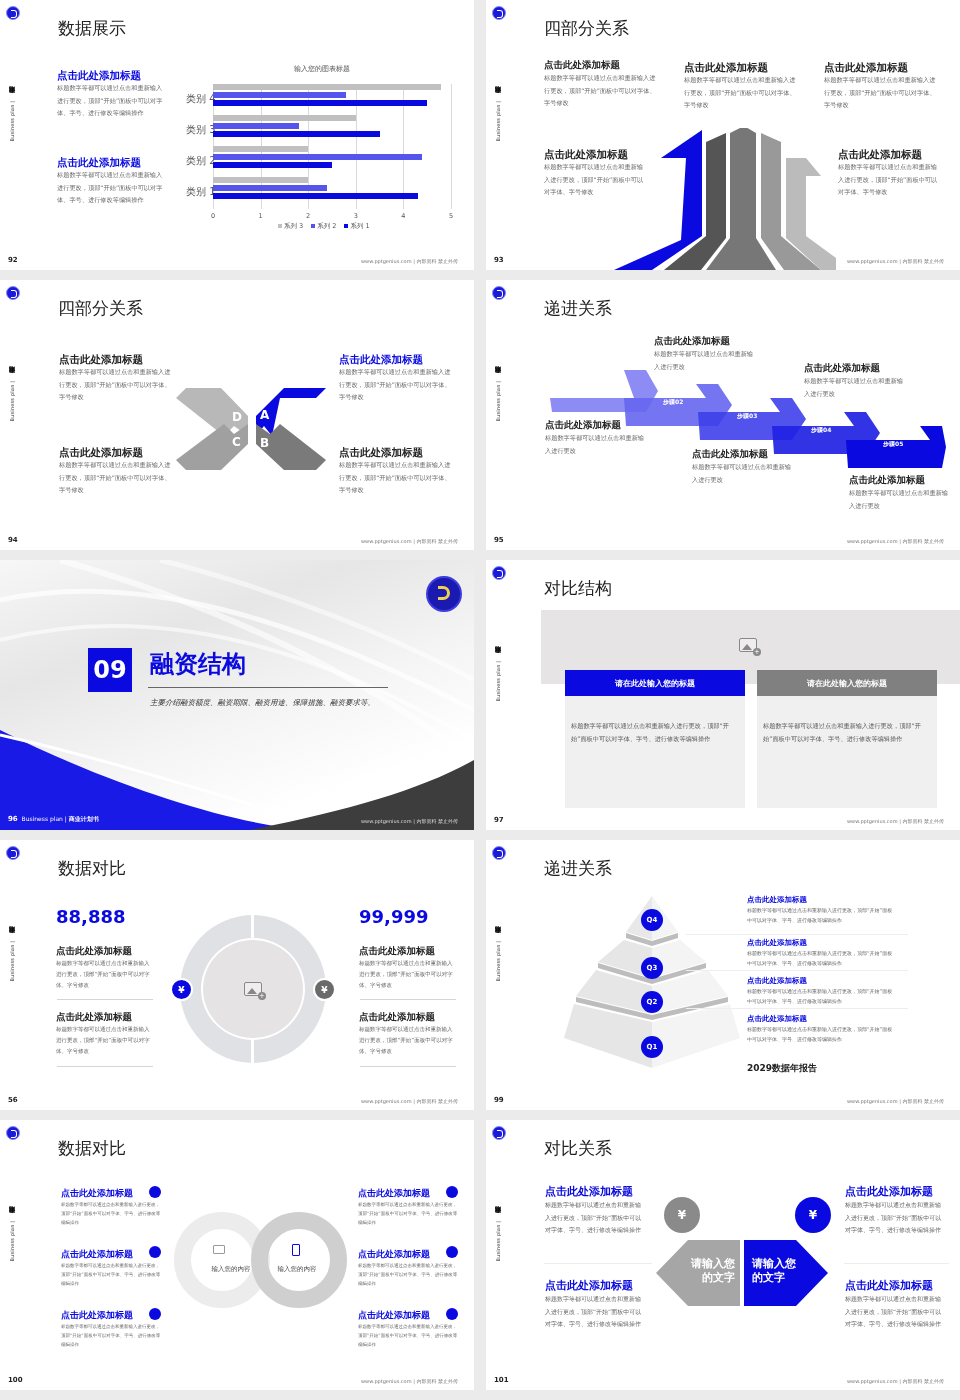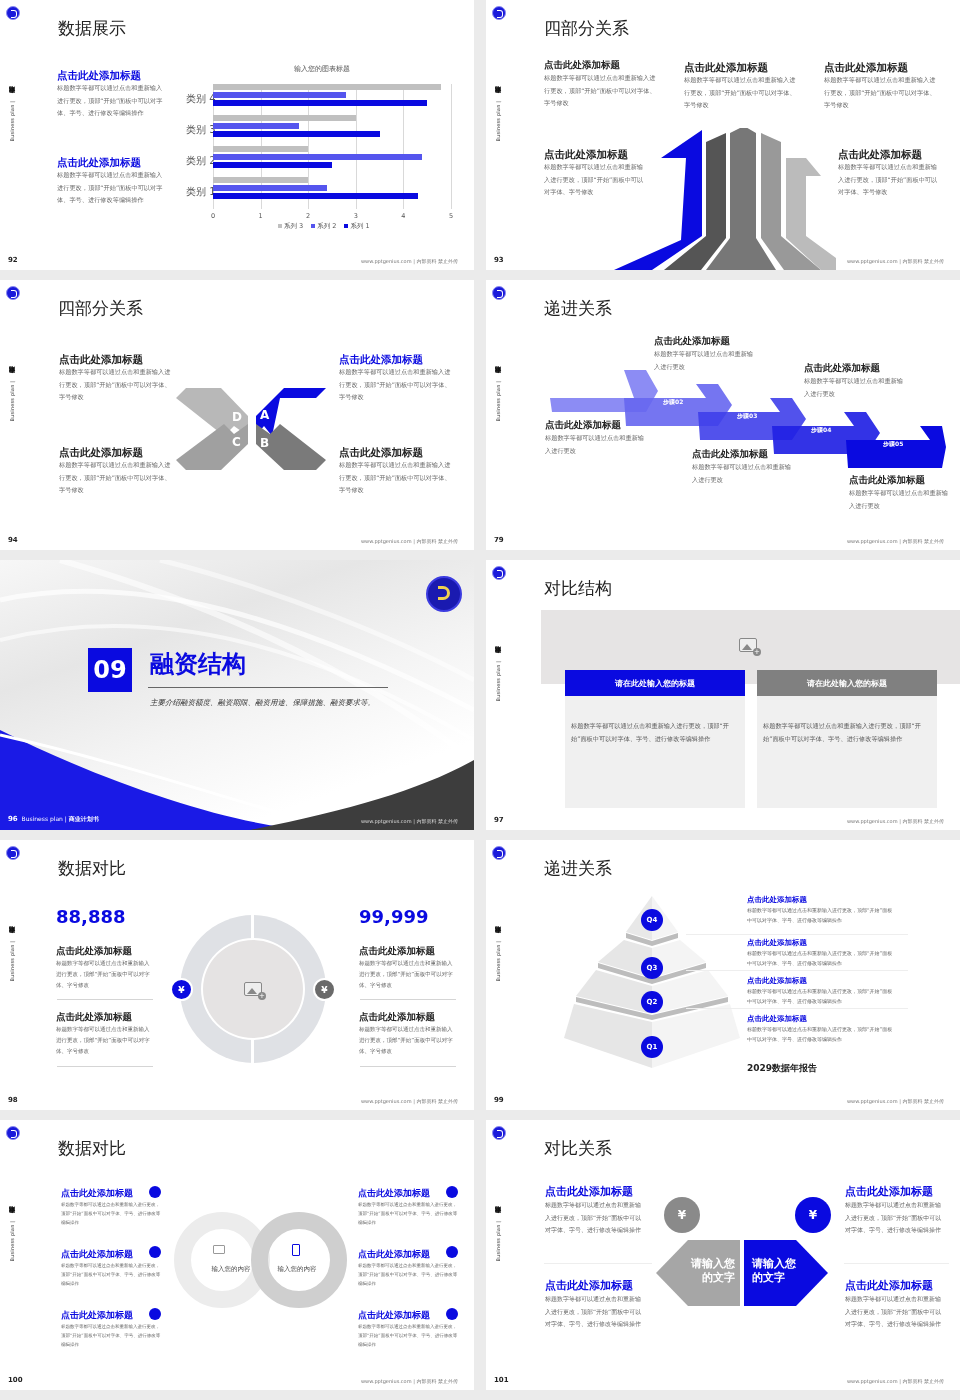--- a/index.html
+++ b/index.html
@@ -197,21 +197,21 @@
     <div class="p">标题数字等都可以通过点击和重新输入进行更改</div>
   </div>
   <div class="blk" style="left:206px;top:167px;width:100px;">
     <div class="h" style="font-size:9.5px">点击此处添加标题</div>
     <div class="p">标题数字等都可以通过点击和重新输入进行更改</div>
   </div>
   <div class="blk" style="left:363px;top:193px;width:100px;">
     <div class="h" style="font-size:9.5px">点击此处添加标题</div>
     <div class="p">标题数字等都可以通过点击和重新输入进行更改</div>
   </div>
-  <div class="pnum">79</div>
+  <div class="pnum">95</div>
   <div class="foot">www.pptgenius.com | 内部资料 禁止外传</div>
 </div>
 
 <div class="slide col0 row2" style="background:linear-gradient(160deg,#f7f7f7 0%,#e6e6e6 30%,#f4f4f4 55%,#fff 80%);">
   <svg style="position:absolute;left:0;top:0" width="474" height="270" viewBox="0 0 474 270">
     <path d="M0,40 C140,10 300,60 474,150" stroke="#fff" stroke-width="5" fill="none" opacity="0.7"></path>
     <path d="M0,80 C160,40 320,90 474,180" stroke="#fff" stroke-width="4" fill="none" opacity="0.6"></path>
     <path d="M60,0 C200,40 340,100 474,200" stroke="#fff" stroke-width="6" fill="none" opacity="0.6"></path>
     <path d="M160,0 C280,30 400,80 474,120" stroke="#fff" stroke-width="5" fill="none" opacity="0.5"></path>
     <path d="M0,170 C120,230 250,270 320,270 L0,270 Z" fill="#1a1ae6"></path>
@@ -277,21 +277,21 @@
   </div>
   <div class="hr" style="left:360px;top:226px;width:96px;"></div>
   <div style="position:absolute;left:180px;top:75px;width:146px;height:148px;border-radius:50%;background:#dfe1e5;">
     <div style="position:absolute;left:71px;top:0;width:3px;height:148px;background:#fff;"></div>
     <div style="position:absolute;left:21px;top:23px;width:104px;height:102px;border-radius:50%;background:#e5e3e3;border:2px solid #fff;display:flex;align-items:center;justify-content:center;">
       <div class="pic-ic"></div>
     </div>
   </div>
   <div class="circle-ic" style="left:170px;top:138px;width:23px;height:23px;background:#0a0ae0;font-size:9px;border:2px solid #fff;">¥</div>
   <div class="circle-ic" style="left:313px;top:138px;width:23px;height:23px;background:#6a6a6a;font-size:9px;border:2px solid #fff;">¥</div>
-  <div class="pnum">98</div>
+  <div class="pnum">56</div>
   <div class="foot">www.pptgenius.com | 内部资料 禁止外传</div>
 </div>
 
 <div class="slide col1 row3">
   <div class="logo"></div>
   <div class="side"><span>Business plan |</span> <b>商业计划书</b></div>
   <div class="title">递进关系</div>
   <svg style="position:absolute;left:78px;top:56px" width="176" height="172" viewBox="0 0 176 172">
     <polygon points="88,0 62,36 88,44" fill="#e8e8e8"></polygon>
     <polygon points="88,0 114,36 88,44" fill="#f4f4f4"></polygon>

